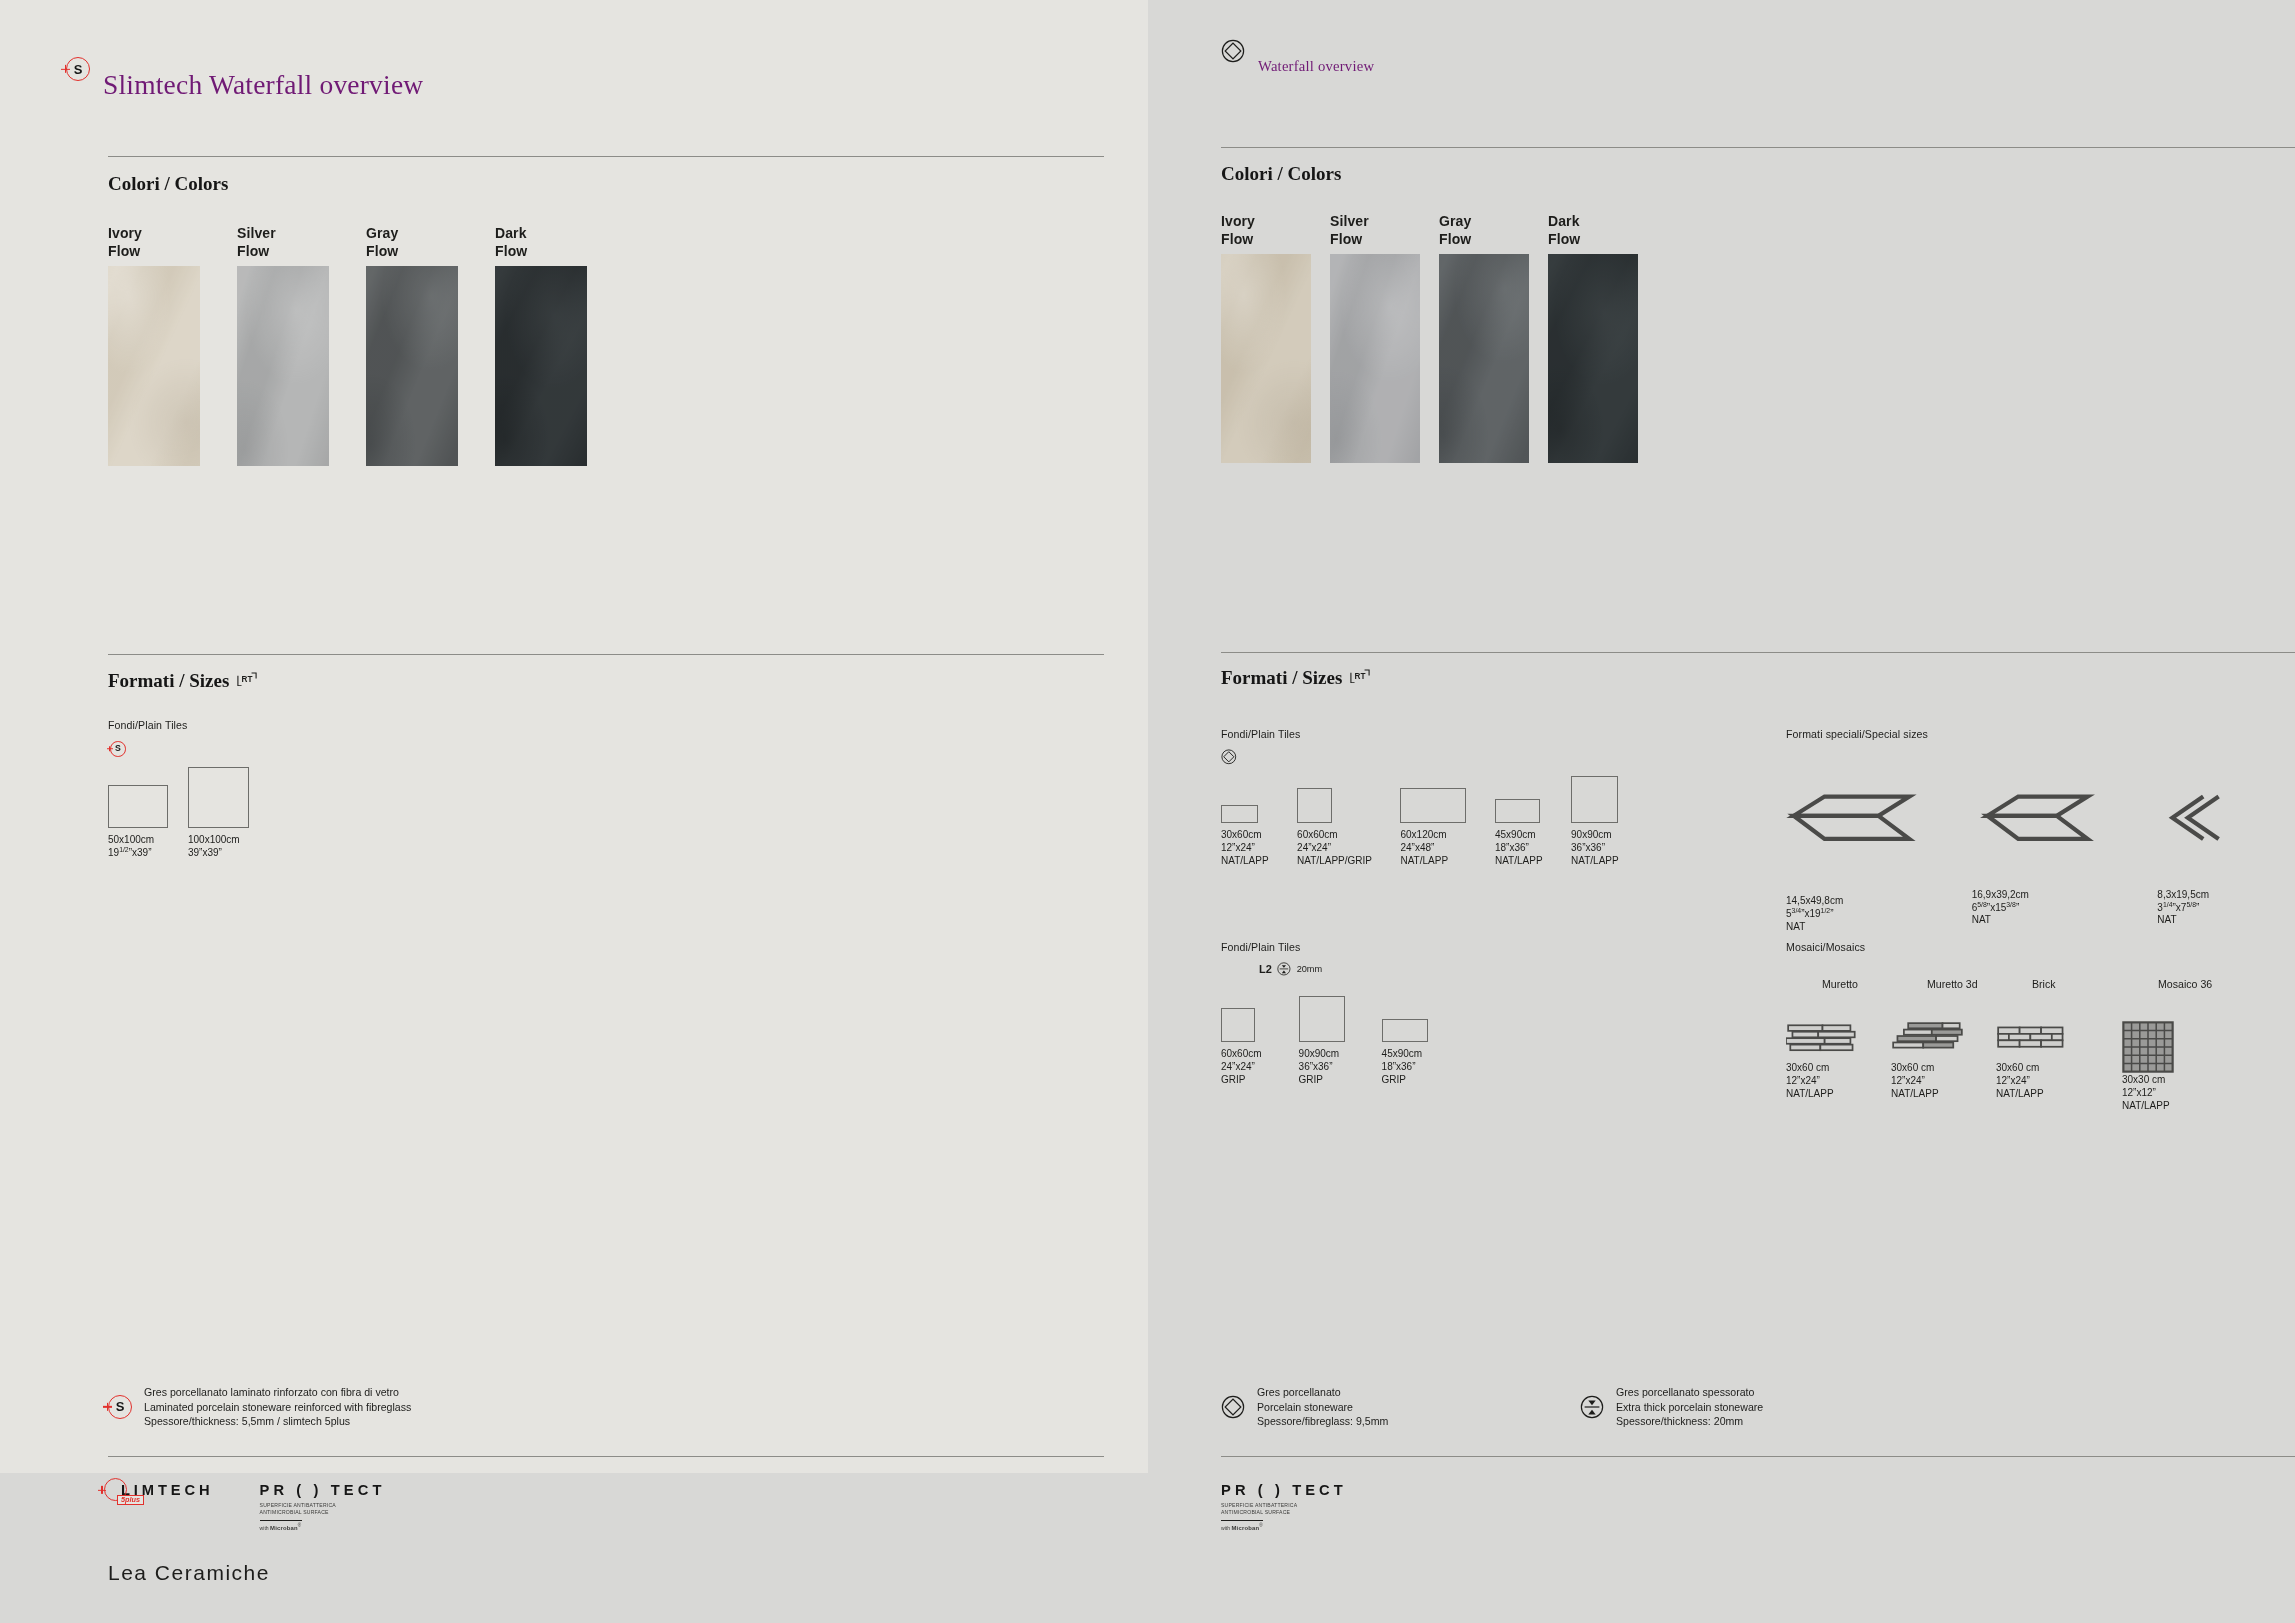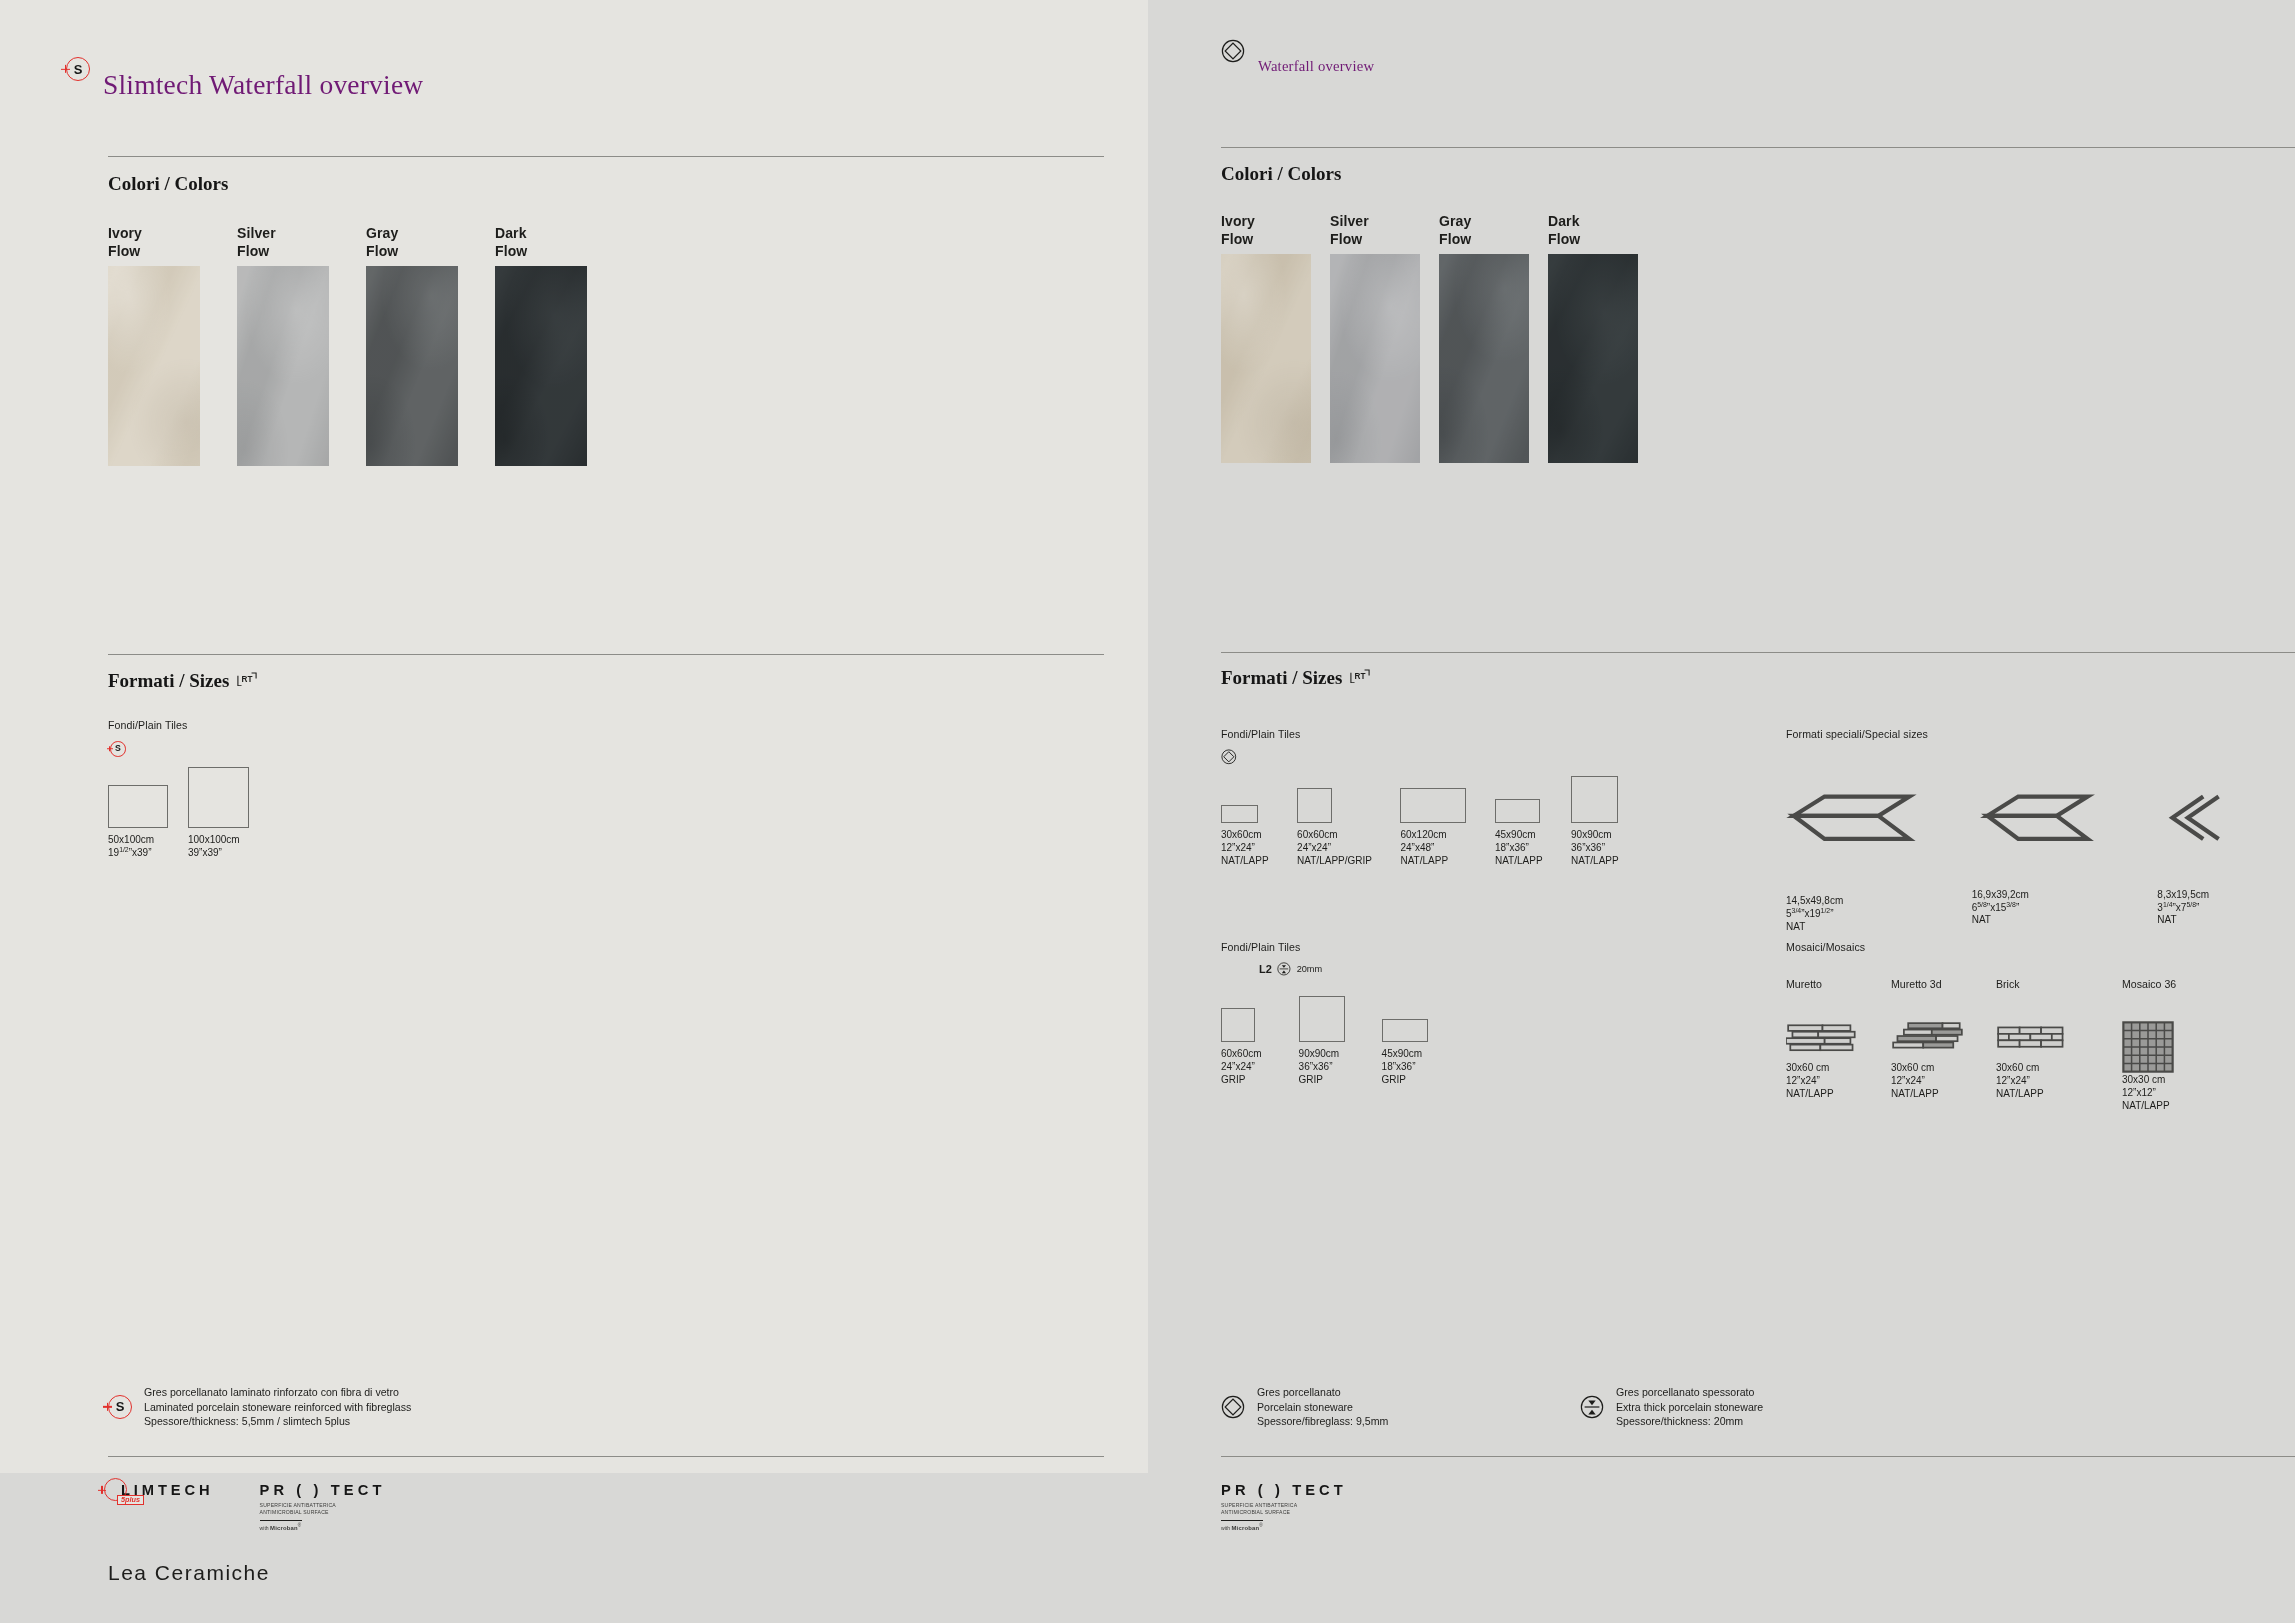--- a/index.html
+++ b/index.html
@@ -98,21 +98,21 @@
   .size-box { border: 0.9px solid #6d6d6a; background: transparent; }
   .size-text {
     font-size: 10px; line-height: 1.28; color: #1d1d1b; margin-top: 6.4px;
     white-space: nowrap; font-weight: 500;
   }
   .size-text sup { font-size: 6.9px; vertical-align: super; line-height: 0; }
 
   .shape-icon { width: 33px; height: 24px; }
   .shape-icon svg { display: block; width: 100%; height: 100%; }
 
-  .mos-name { font-size: 10.6px; color: #1d1d1b; margin-bottom: 31px; white-space: nowrap; }
+  .mos-name { font-size: 10.6px; color: #1d1d1b; margin-bottom: 31px; white-space: nowrap; margin-left: 36px; }
   .mos-icon { width: 31px; height: 16.5px; }
   .mos-icon svg { display: block; width: 100%; height: 100%; }
 
   .l2-line { display: flex; align-items: center; gap: 5.5px; padding-left: 38px; }
   .l2-tag { font-size: 11px; font-weight: bold; color: #1d1d1b; }
   .l2-mm { font-size: 9.2px; color: #1d1d1b; }
   .l2-badge { width: 13.8px; height: 13.8px; }
   .l2-badge svg { display:block; width:100%; height:100%; }
 
   

